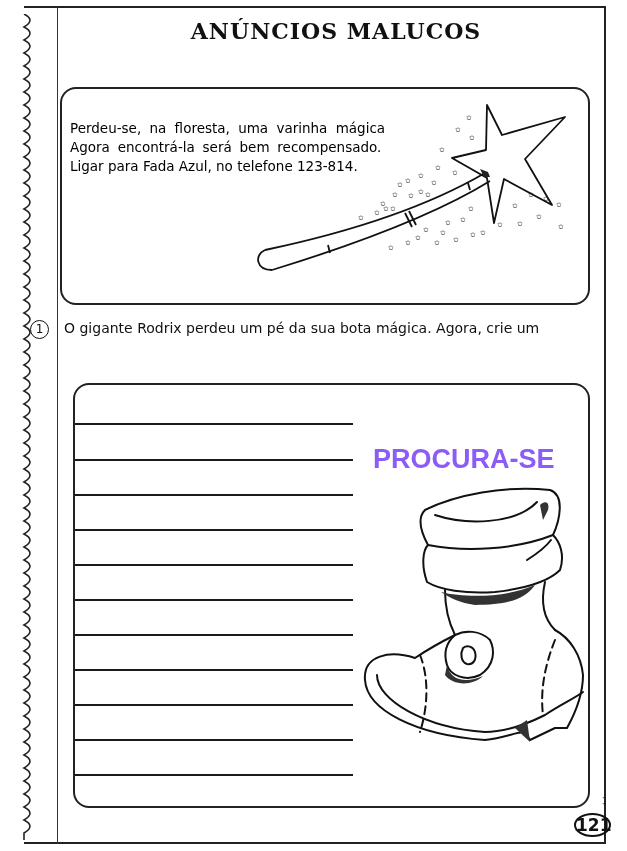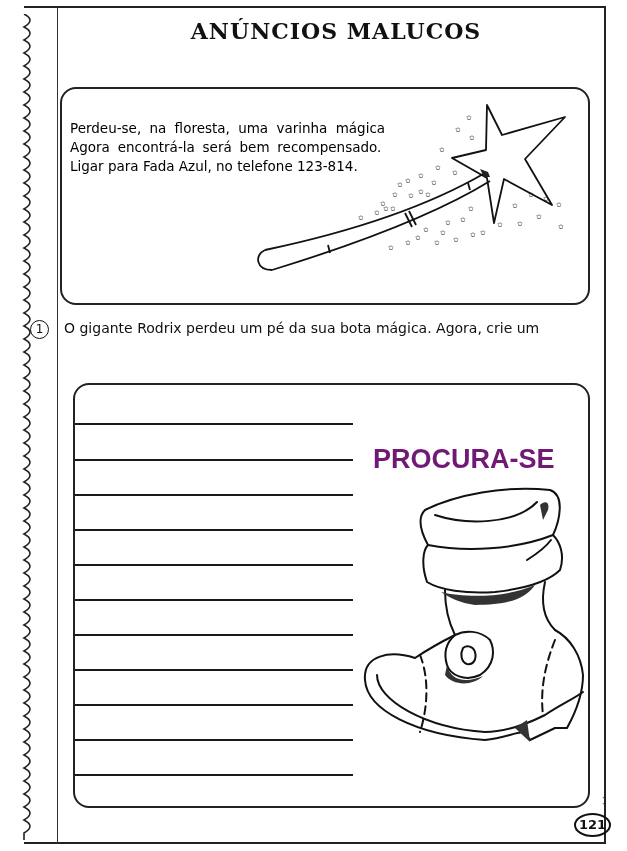--- a/index.html
+++ b/index.html
@@ -12,23 +12,23 @@
   .ad-text { position: absolute; left: 70px; top: 119px; font-size: 13.5px; line-height: 19px; color: #000000; }
   .ad-text div { white-space: nowrap; }
   .ad-text .j1 { word-spacing: 4px; }
   .ad-text .j3 { word-spacing: 3.5px; }
   .wand { position: absolute; left: 240px; top: 95px; width: 350px; height: 180px; }
   .question { position: absolute; left: 30px; top: 319px; width: 570px; }
   .q-num { position: absolute; left: 0; top: 1px; width: 17px; height: 17px; border: 1.5px solid #111; border-radius: 50%; font-size: 12px; line-height: 17px; text-align: center; box-sizing: content-box; }
   .q-text { position: absolute; left: 34px; top: 0; font-size: 14px; line-height: 19px; white-space: nowrap; }
   .write-box { position: absolute; left: 73px; top: 383px; width: 517px; height: 425px; border: 2px solid #222; border-radius: 16px; box-sizing: border-box; }
   .line { position: absolute; left: 75px; width: 278px; height: 2px; background: #1a1a1a; }
-  .procura { position: absolute; left: 373px; top: 444px; font-family: "Liberation Sans", sans-serif; font-weight: bold; font-size: 27px; letter-spacing: 0px; color: #701a75; }
+  .procura { position: absolute; left: 373px; top: 444px; font-family: "Liberation Sans", sans-serif; font-weight: bold; font-size: 27px; letter-spacing: 0px; color: #8b5cf6; }
   .boot { position: absolute; left: 355px; top: 470px; width: 250px; height: 300px; }
-  .page-num { position: absolute; left: 574px; top: 813px; width: 33px; height: 20px; border: 2px solid #111; border-radius: 50%; font-size: 13px; font-weight: bold; line-height: 20px; text-align: center; }
+  .page-num { position: absolute; left: 574px; top: 813px; width: 33px; height: 20px; border: 2px solid #111; border-radius: 50%; font-size: 17px; font-weight: bold; line-height: 20px; text-align: center; }
   .dots { position: absolute; left: 602px; top: 796px; font-size: 8px; line-height: 6px; color: #444; }
 </style>
 </head>
 <body>
 
 <div class="page-border"></div>
 <svg class="scallops" viewBox="0 0 20 826" preserveAspectRatio="none">
   <path d="M6 0 
     q12 6 0 13 q12 6 0 13 q12 6 0 13 q12 6 0 13 q12 6 0 13 q12 6 0 13 q12 6 0 13 q12 6 0 13 q12 6 0 13 q12 6 0 13
     q12 6 0 13 q12 6 0 13 q12 6 0 13 q12 6 0 13 q12 6 0 13 q12 6 0 13 q12 6 0 13 q12 6 0 13 q12 6 0 13 q12 6 0 13

